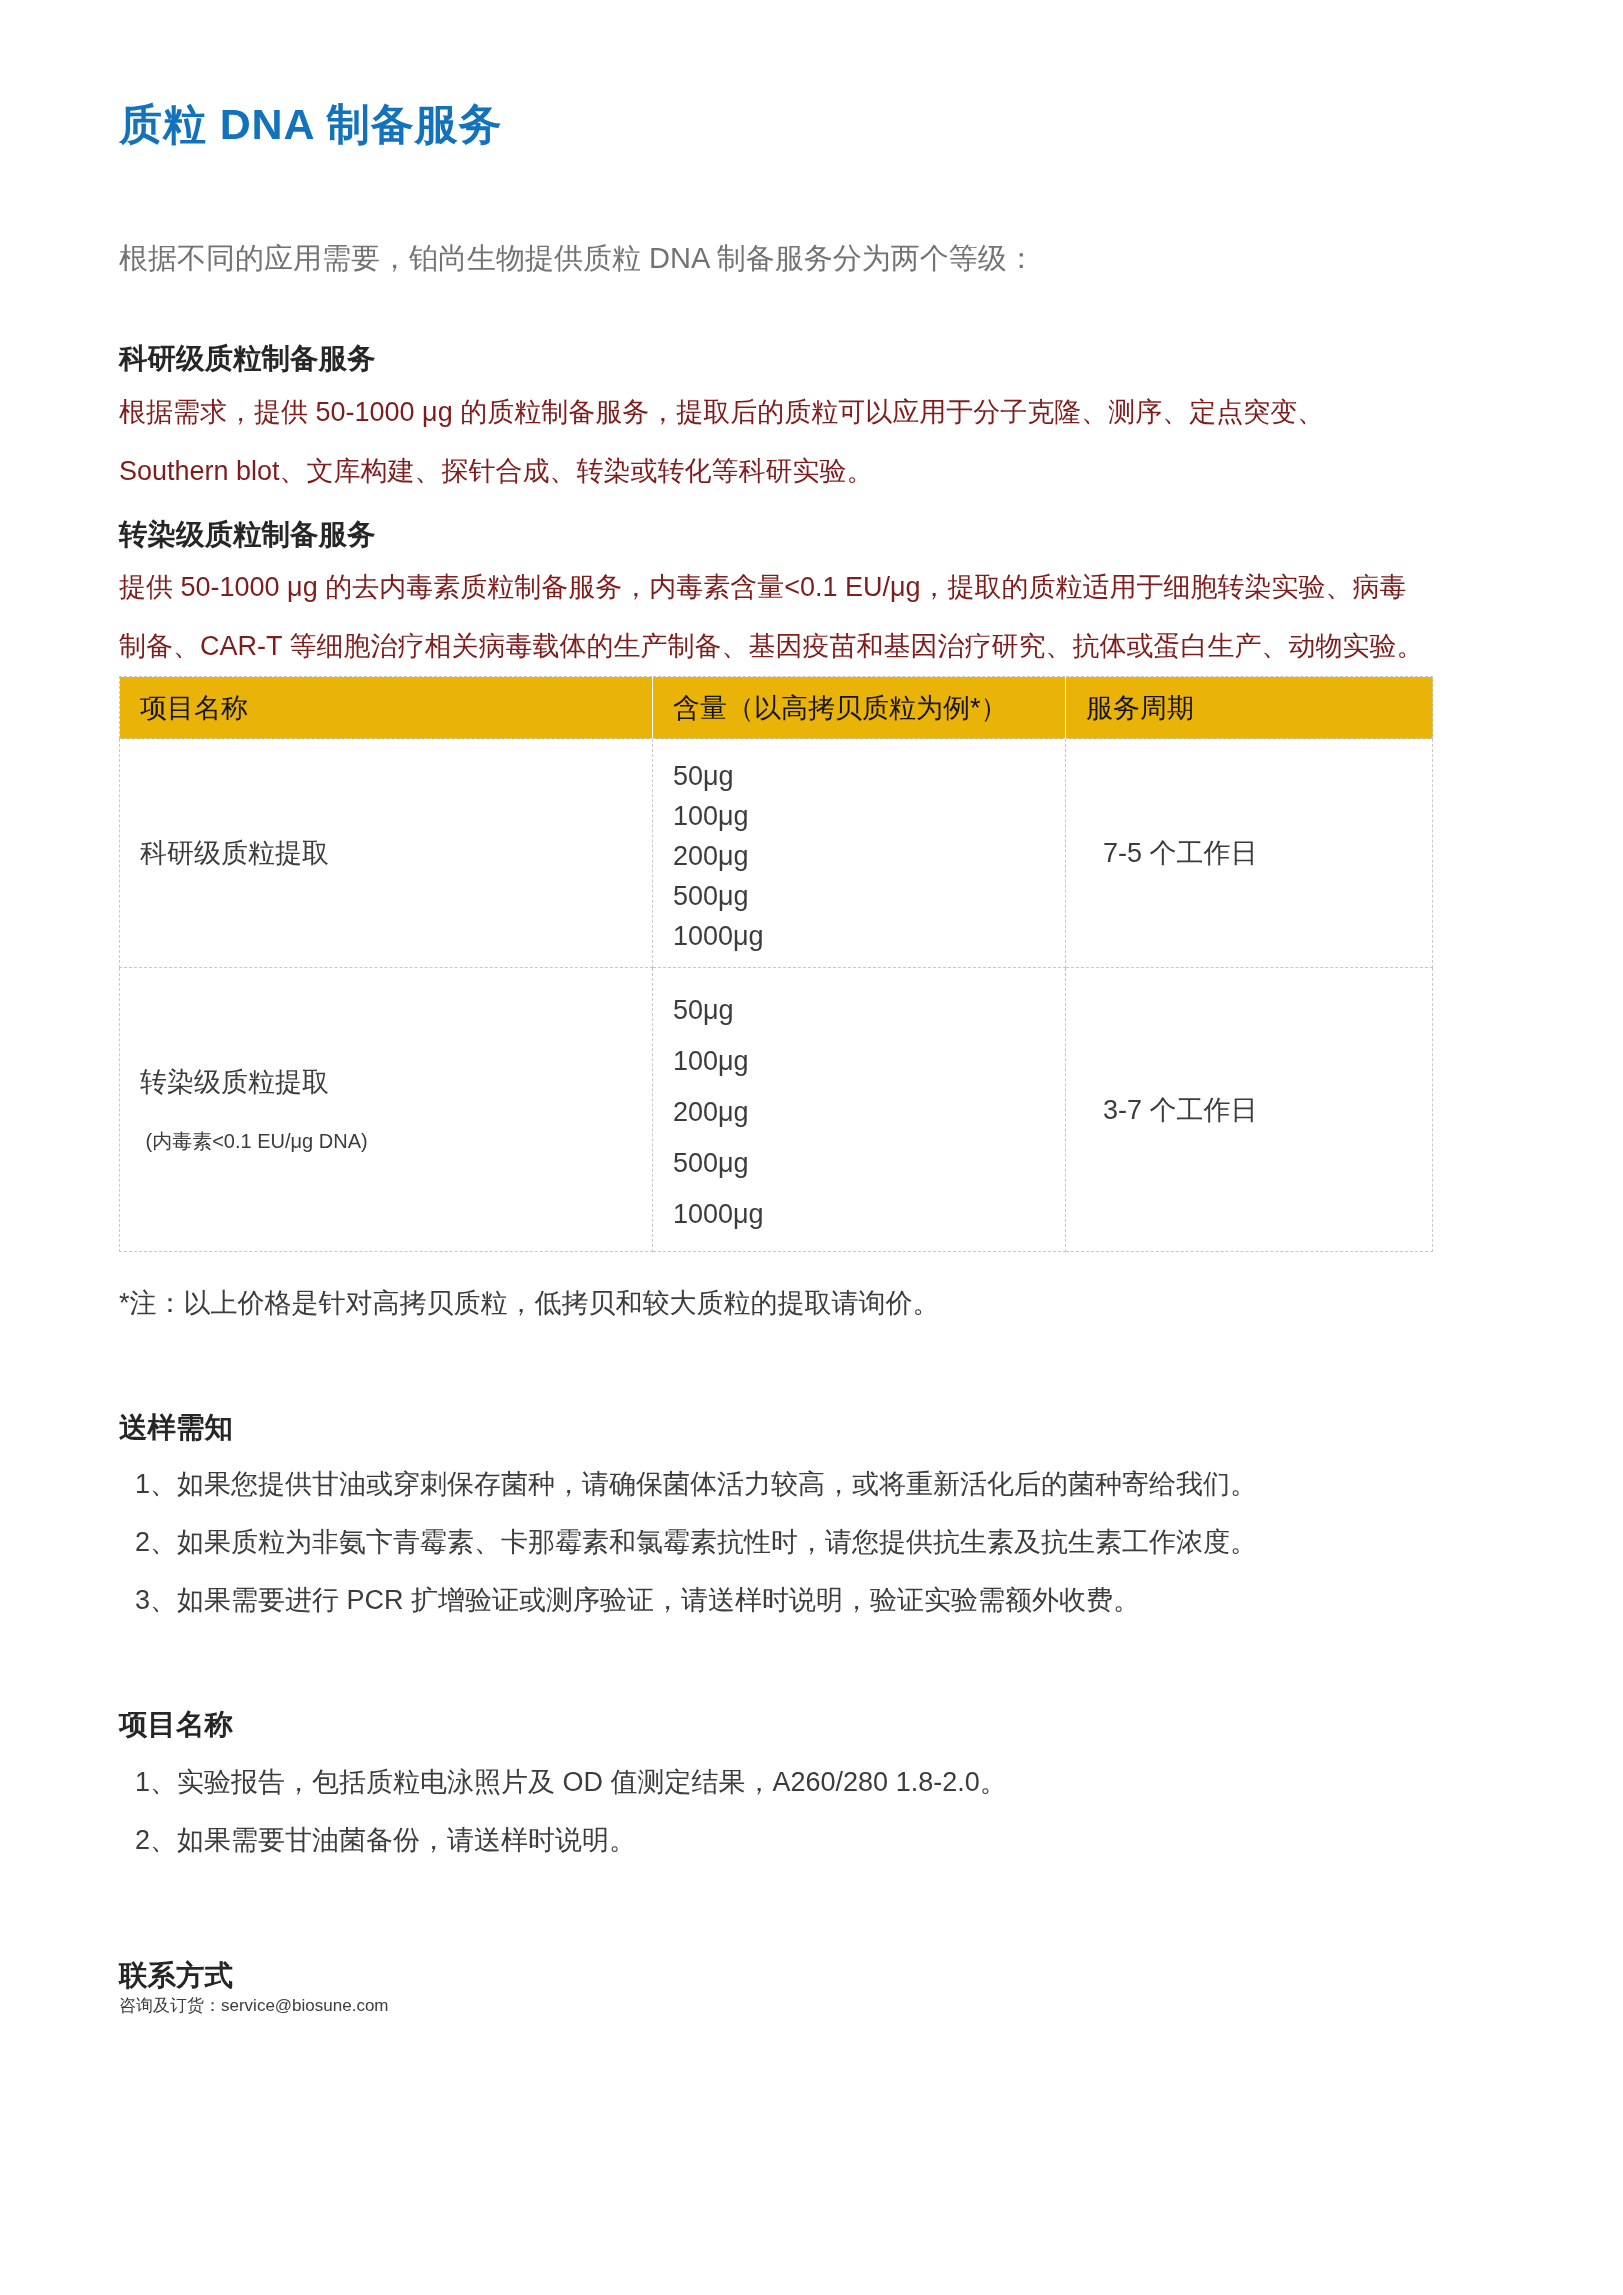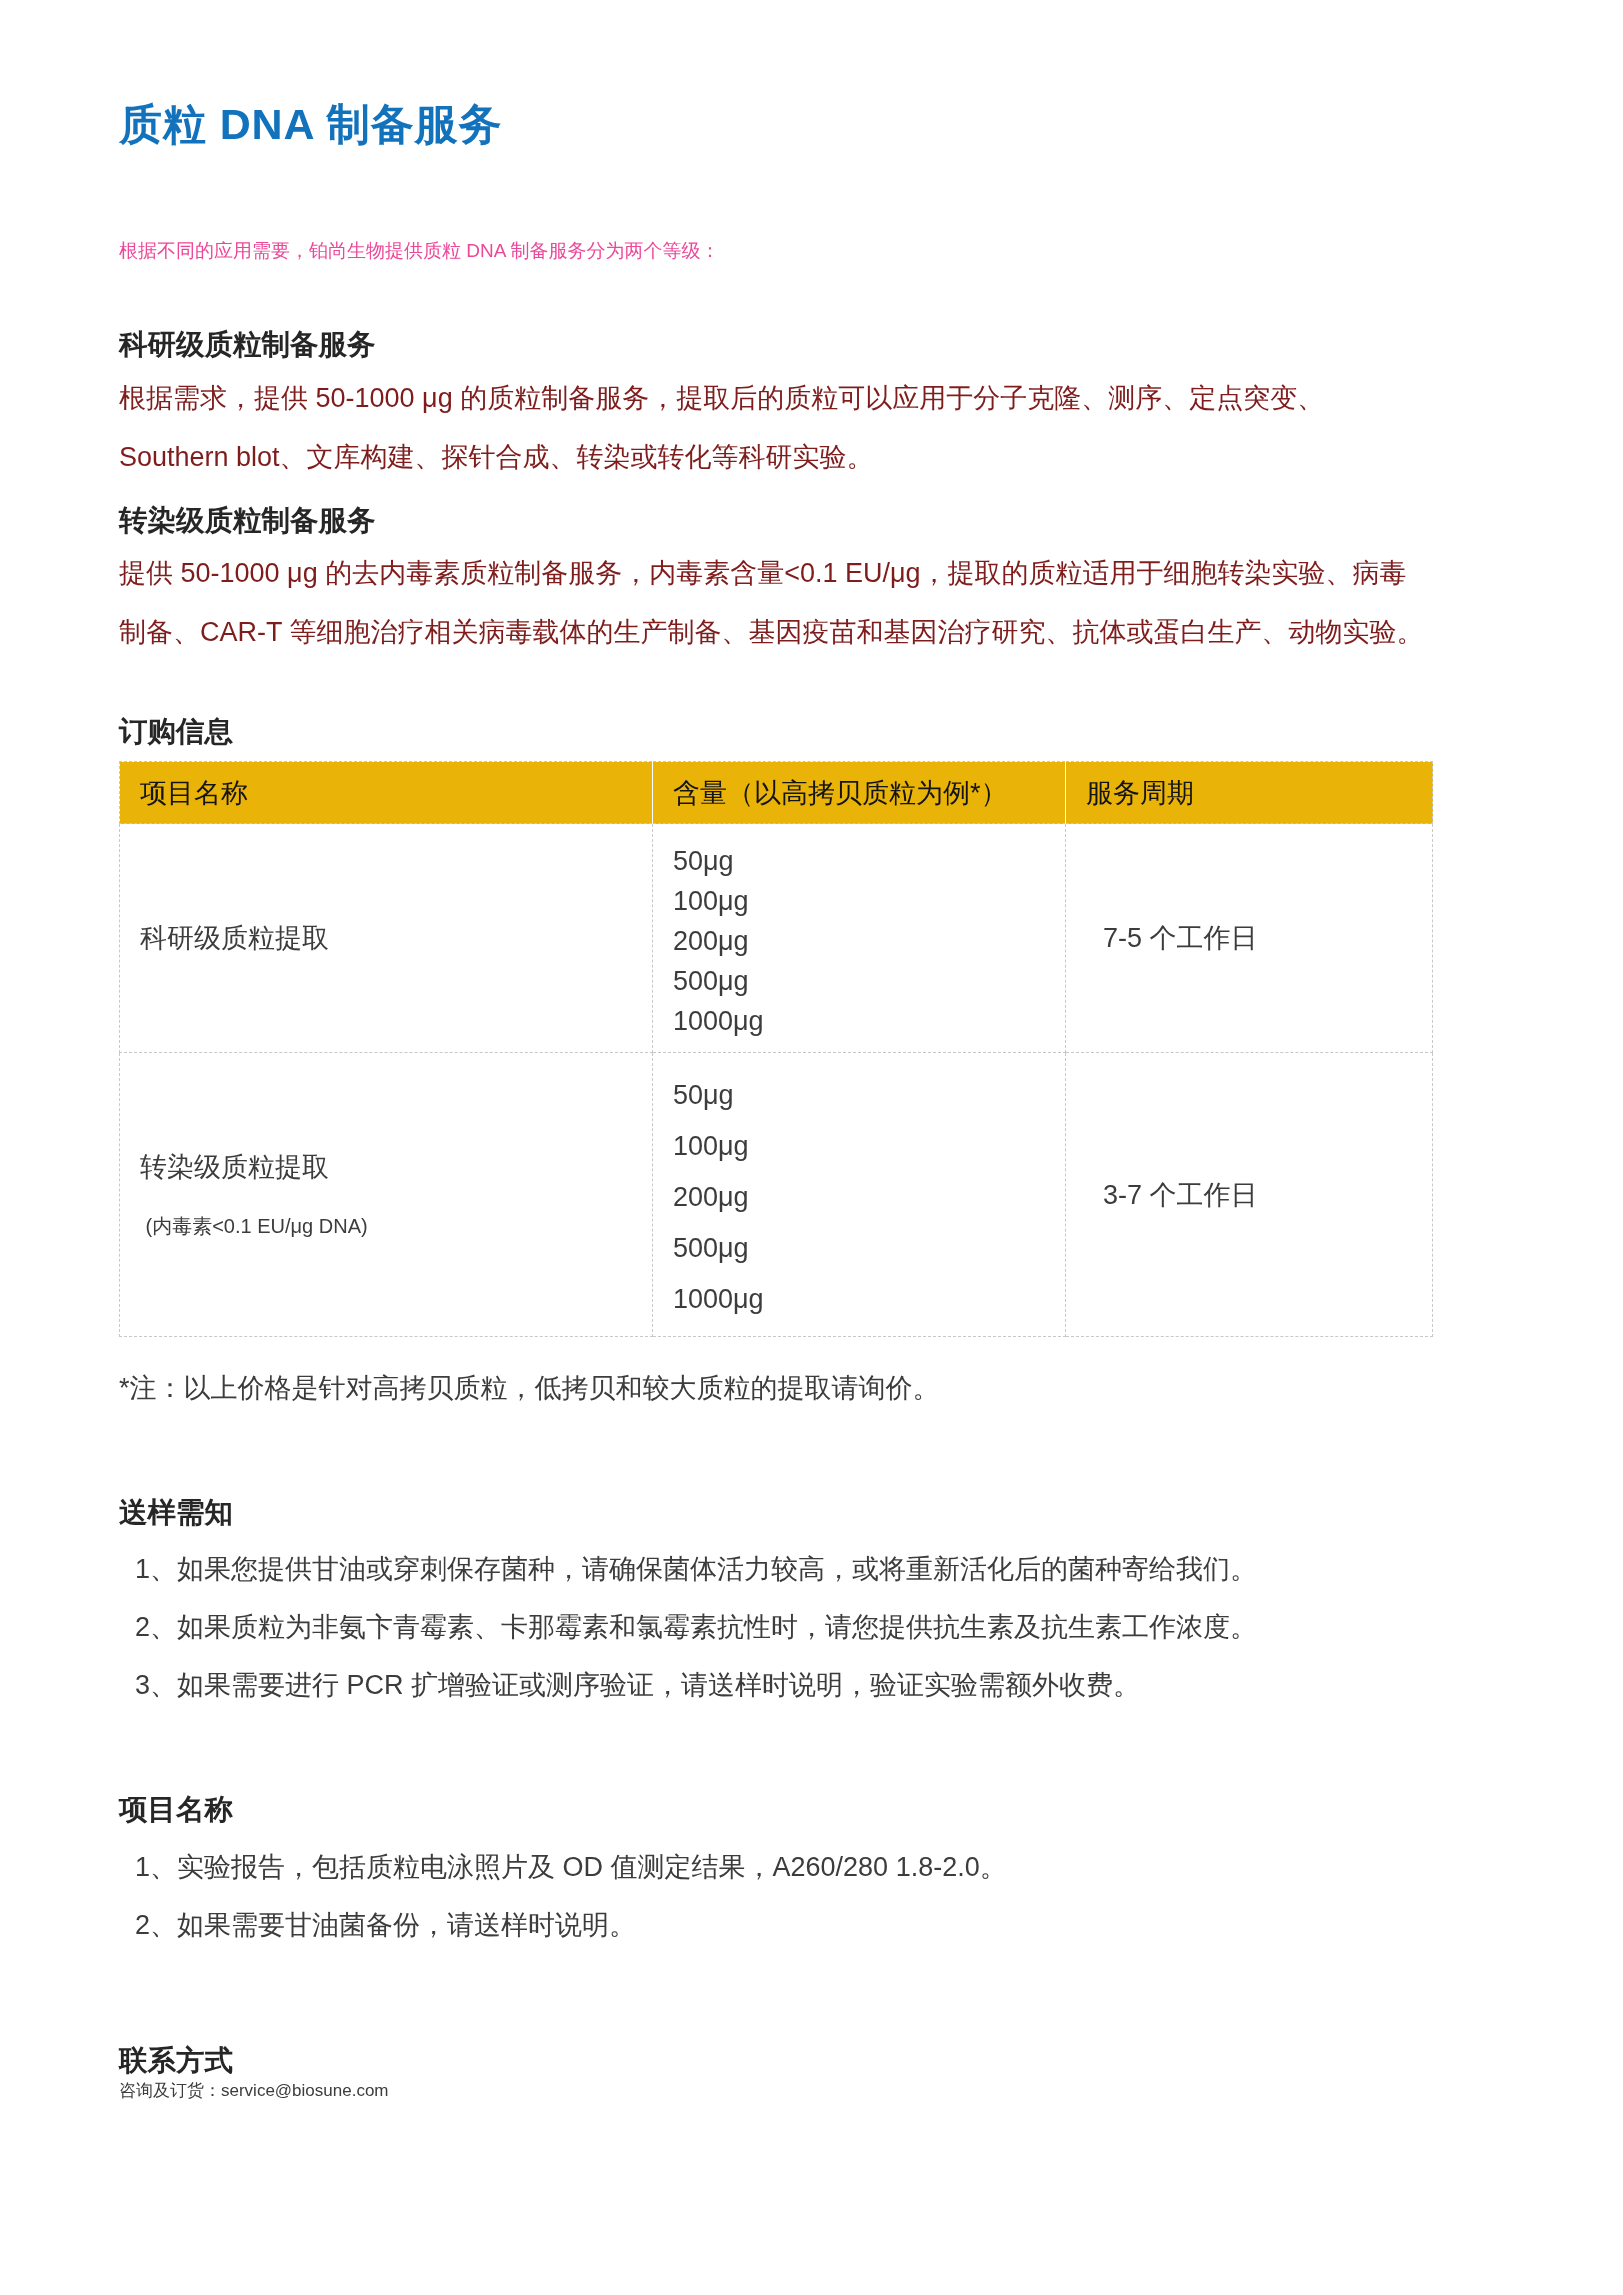--- a/index.html
+++ b/index.html
@@ -28,23 +28,23 @@
   .doc-title {
     padding-top: 98px;
     font-size: 43px;
     line-height: 1.25;
     font-weight: 700;
     color: #1272bc;
     letter-spacing: 0.9px;
   }
   .intro {
     margin-top: 86px;
-    font-size: 19px;
+    font-size: 29px;
     line-height: 1.4;
-    color: #ec4899;
+    color: #737373;
   }
   .sec-heading {
     font-size: 28.5px;
     font-weight: 700;
     color: #262626;
     line-height: 1.3;
   }
   .h-research   { margin-top: 62px; }
   .h-transfect  { margin-top: 14.7px; }
   .h-ordering   { margin-top: 51px; margin-bottom: 11px; }
@@ -133,21 +133,20 @@
     <div class="doc-title">质粒 DNA 制备服务</div>
 
     <div class="intro">根据不同的应用需要，铂尚生物提供质粒 DNA 制备服务分为两个等级：</div>
 
     <div class="sec-heading h-research">科研级质粒制备服务</div>
     <div class="para">根据需求，提供 50-1000 μg 的质粒制备服务，提取后的质粒可以应用于分子克隆、测序、定点突变、Southern blot、文库构建、探针合成、转染或转化等科研实验。</div>
 
     <div class="sec-heading h-transfect">转染级质粒制备服务</div>
     <div class="para">提供 50-1000 μg 的去内毒素质粒制备服务，内毒素含量&lt;0.1 EU/μg，提取的质粒适用于细胞转染实验、病毒制备、CAR-T 等细胞治疗相关病毒载体的生产制备、基因疫苗和基因治疗研究、抗体或蛋白生产、动物实验。</div>
 
-    <div class="sec-heading h-ordering">订购信息</div>
 
     <table class="order-table">
       <colgroup>
         <col style="width:533px">
         <col style="width:413px">
         <col style="width:367px">
       </colgroup>
       <thead>
         <tr>
           <th>项目名称</th>

